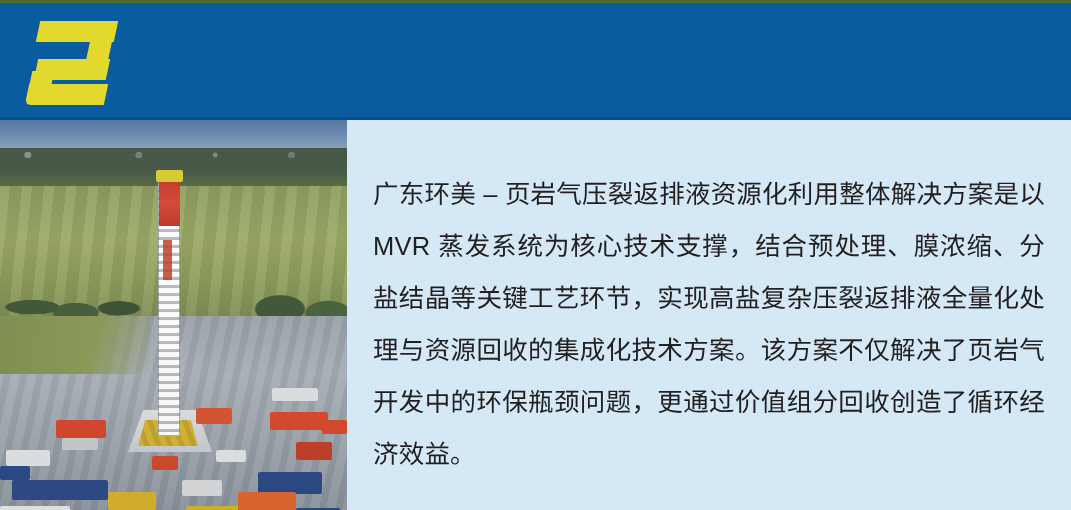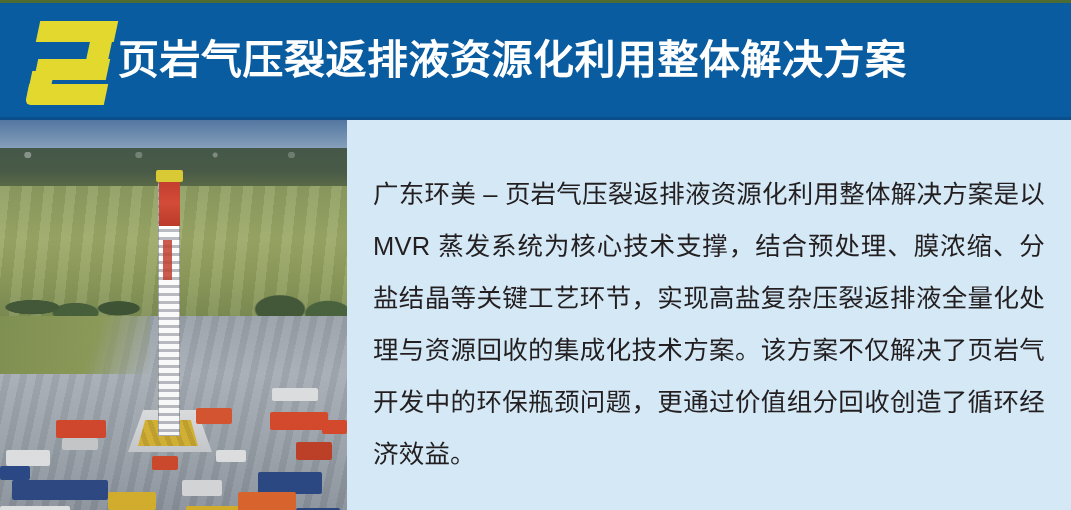--- a/index.html
+++ b/index.html
@@ -268,21 +268,20 @@
   <div class="banner">
 
     <div class="numeral">
       <span class="n-top"></span>
       <span class="n-right"></span>
       <span class="n-mid"></span>
       <span class="n-left"></span>
       <span class="n-bottom"></span>
     </div>
 
-    <div class="banner-title">页岩气压裂返排液资源化利用整体解决方案</div>
   </div>
 
   <div class="photo">
     <div class="ph-sky"></div>
     <div class="ph-forest"></div>
     <div class="ph-field"></div>
     <div class="ph-trees"></div>
     <div class="ph-trees2"></div>
     <div class="ph-pad"></div>
     <div class="ph-pad-grass"></div>

